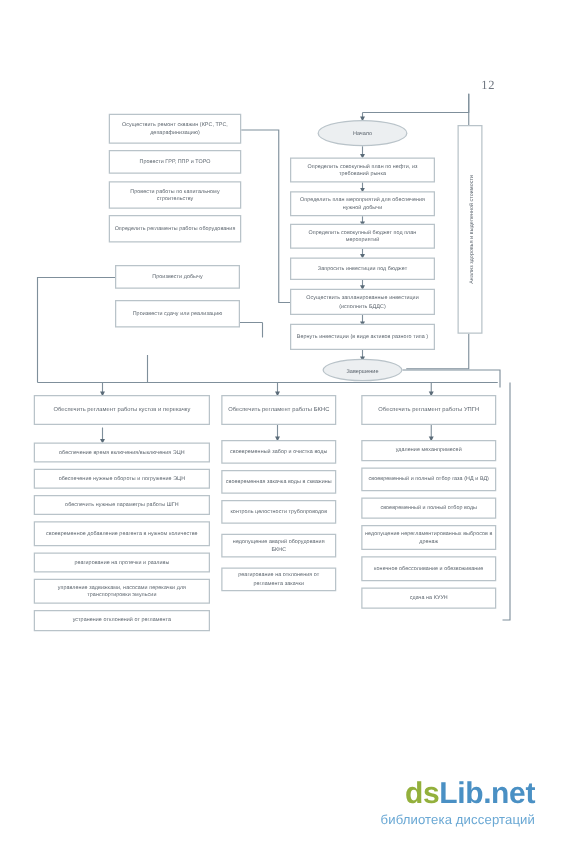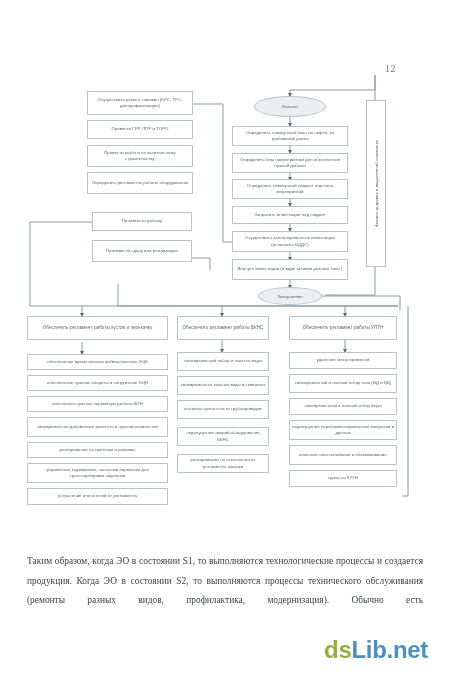--- a/index.html
+++ b/index.html
@@ -202,19 +202,19 @@
     <div class="node" style="left:289px;top:280px;width:108px;height:17px;">удаление механпримесей</div>
     <div class="node" style="left:289px;top:302px;width:108px;height:19px;">своевременный и полный отбор газа (НД и ВД)</div>
     <div class="node" style="left:289px;top:326px;width:108px;height:17px;">своевременный и полный отбор воды</div>
     <div class="node" style="left:289px;top:348px;width:108px;height:20px;">недопущение нерегламентированных выбросов в дренаж</div>
     <div class="node" style="left:289px;top:373px;width:108px;height:20px;">конечное обессоливание и обезвоживание</div>
     <div class="node" style="left:289px;top:398px;width:108px;height:17px;">сдача на КУУН</div>
 
   </div>
 
 
-  <div class="body-text">Таким образом, когда ЭО в состоянии S1, то выполняются технологические процессы и создается продукция. Когда ЭО в состоянии S2, то выполняются процессы технического обслуживания (ремонты разных видов, профилактика, модернизация). Обычно есть</div>
 
   <div class="wm">
     <div class="wm-main"><span class="wm-ds">ds</span><span class="wm-lib">Lib.net</span></div>
+    <div class="wm-sub">библиотека диссертаций</div>
   </div>
 
 </div>
 
 </body></html>

